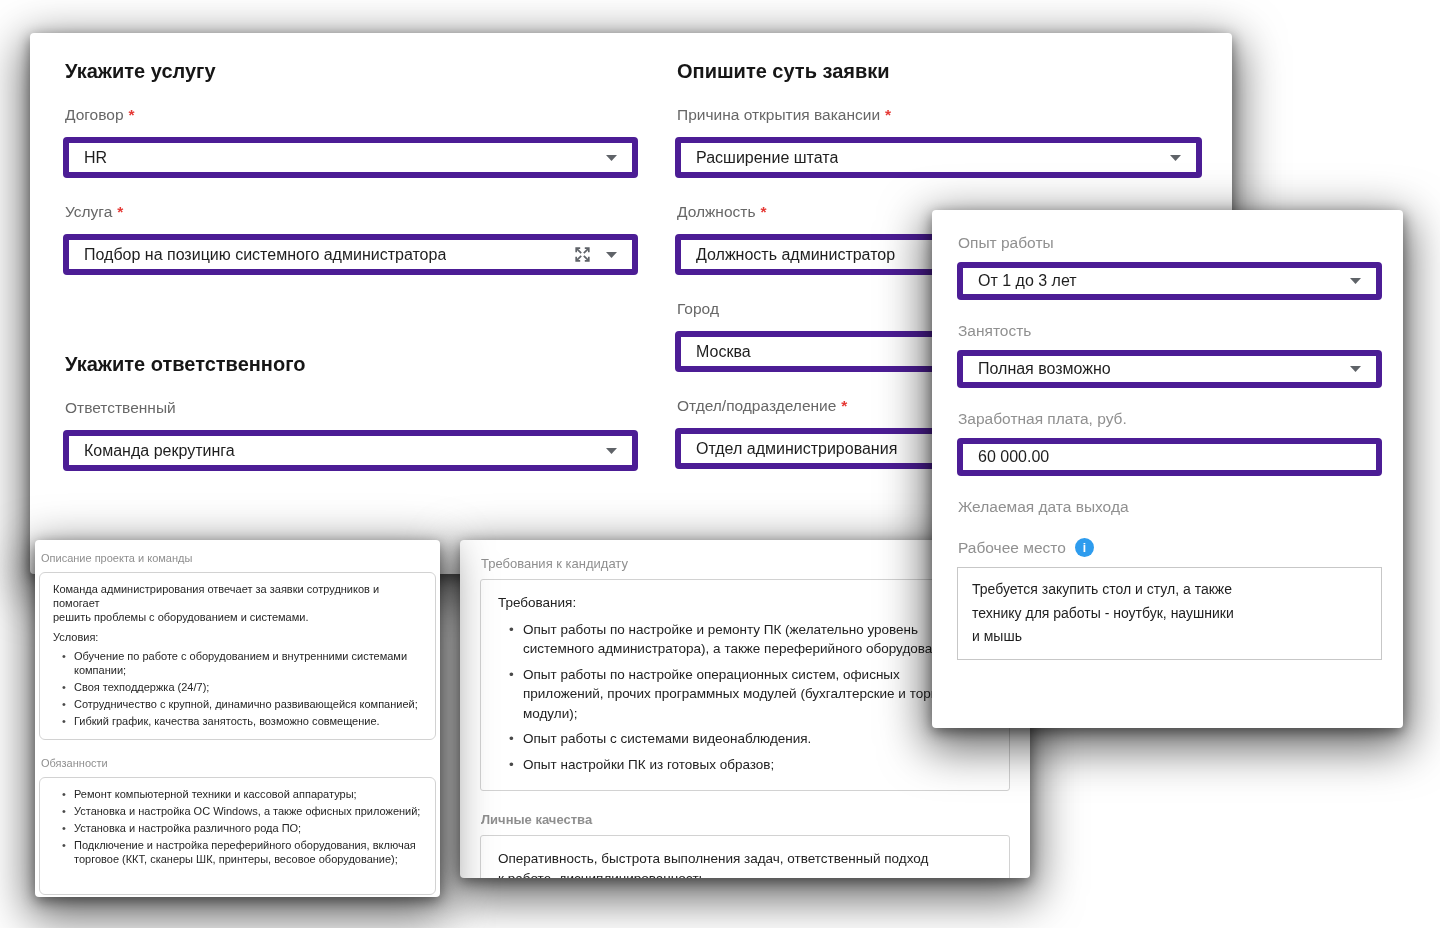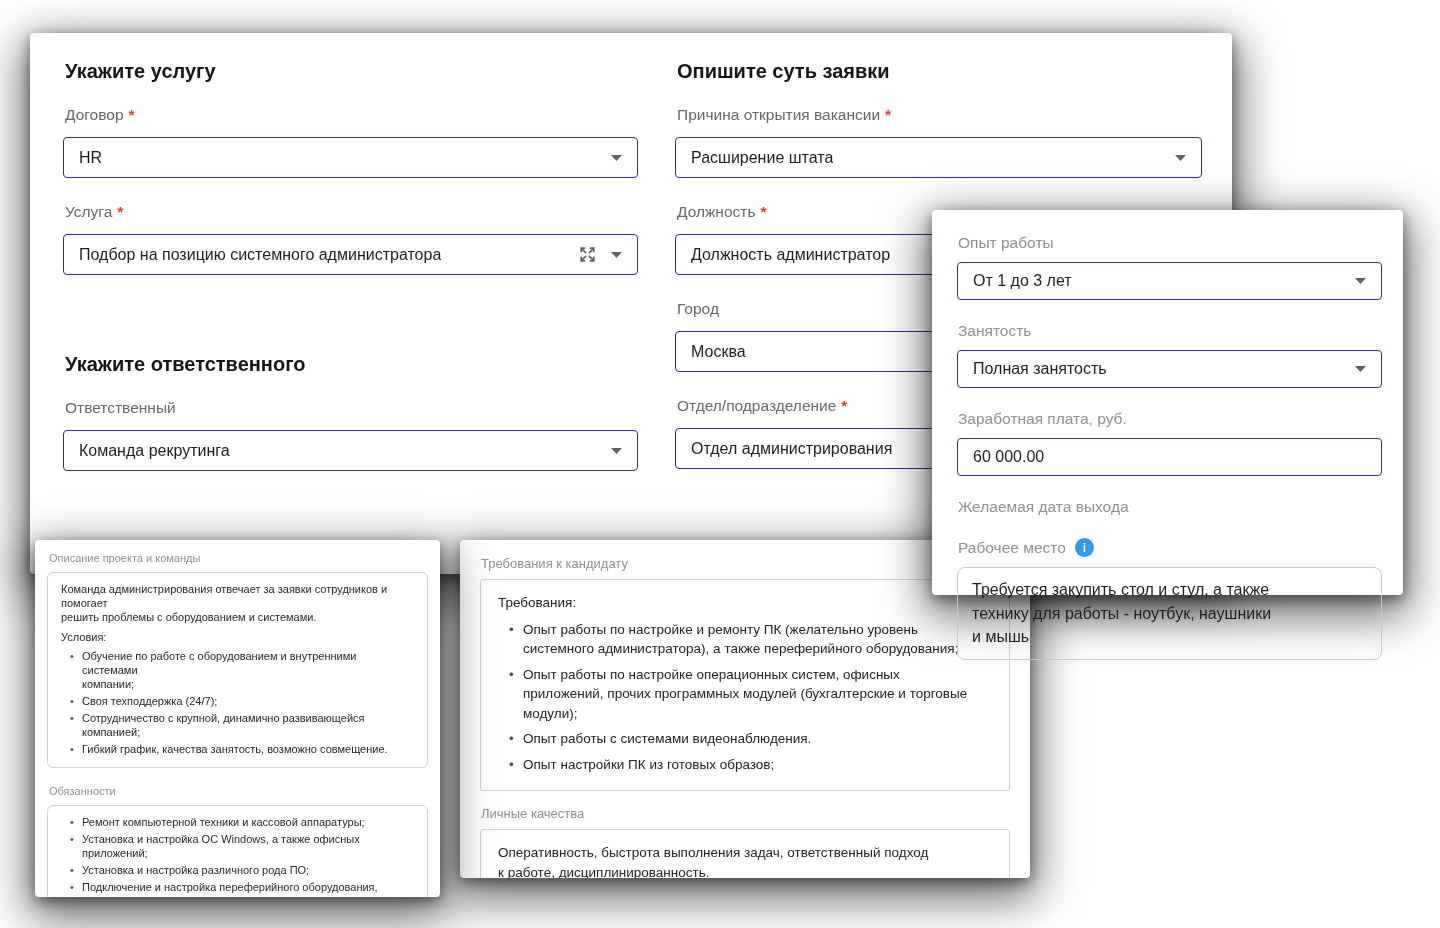--- a/index.html
+++ b/index.html
@@ -16,68 +16,68 @@
   
   #panel-main{left:30px;top:33px;width:1202px;height:541px;padding:27px 30px 0 33px;display:flex;gap:37px;z-index:2;}
   .col-left{width:575px;flex:none;}
   .col-right{flex:1;min-width:0;}
   .section-title{font-size:20px;line-height:22px;font-weight:700;color:#161616;margin:0 0 24px 2px;}
   .mt-big{margin-top:78px;}
   .field{margin-bottom:25px;}
   .flabel{font-size:15.5px;line-height:18px;color:#676767;margin:0 0 13px 2px;}
   .req{color:#e53935;margin-left:5px;font-weight:700;}
   .input{
-    box-sizing:border-box;width:100%;height:41px;border:1px solid #4c1d95;border-radius:4px;
+    box-sizing:border-box;width:100%;height:41px;border:6px solid #4c1d95;border-radius:4px;
     background:#fff;display:flex;align-items:center;padding:0 15px;font-size:16px;color:#1e1e1e;
     overflow:hidden;white-space:nowrap;
   }
   .select{justify-content:space-between;cursor:pointer;}
   .val{overflow:hidden;white-space:nowrap;}
   .in-icons{display:flex;align-items:center;gap:15px;flex:none;margin-left:10px;}
   .caret{display:flex;align-items:center;}
   
-  #panel-overlay{left:932px;top:210px;width:471px;height:385px;padding:24px 21px 0 25px;z-index:30;}
+  #panel-overlay{left:932px;top:210px;width:471px;height:518px;padding:24px 21px 0 25px;z-index:30;}
   .ov-field{margin-bottom:22px;}
   .ov-label{font-size:15.5px;line-height:18px;color:#909090;margin:0 0 10px 1px;display:flex;align-items:center;gap:9px;}
   .ov-input{height:38px;width:425px;}
   .date-row{display:flex;align-items:center;gap:14px;}
   .date-input{width:385px;}
   .icon-btn{display:flex;align-items:center;justify-content:center;cursor:pointer;flex:none;}
   .info-badge{
     width:19px;height:19px;border-radius:50%;background:#2e9cee;color:#fff;
     display:flex;align-items:center;justify-content:center;
     font-size:12px;font-weight:700;font-style:normal;cursor:pointer;
   }
   .textarea{
-    box-sizing:border-box;width:425px;height:93px;border:1px solid #c7c7c7;border-radius:8px;
-    padding:10px 14px;font-size:16px;line-height:23.5px;color:#1e1e1e;white-space:pre-line;
+    box-sizing:border-box;width:425px;height:93px;border:1px solid #c7c7c7;border-radius:0;
+    padding:10px 14px;font-size:14px;line-height:23.5px;color:#1e1e1e;white-space:pre-line;
   }
   
-  #panel-desc{left:35px;top:540px;width:405px;height:357px;padding:12px 12px;z-index:10;overflow:hidden;}
+  #panel-desc{left:35px;top:540px;width:405px;height:357px;padding:12px 4px;z-index:10;overflow:hidden;}
   #panel-req{left:460px;top:540px;width:570px;height:338px;padding:16px 20px;z-index:5;overflow:hidden;}
   .fs-label-sm{font-size:11px;line-height:13px;color:#8f8f8f;margin:0 0 7px 2px;}
   .fs-box-sm{
     border:1px solid #d2d2d2;border-radius:6px;padding:9px 12px 8px 13px;
     font-size:11px;line-height:14px;color:#262626;min-height:118px;box-sizing:border-box;
   }
   .fs-box-sm .intro{margin:0 0 6px;white-space:pre-line;}
   .fs-box-sm .subhead{margin:0 0 5px;}
   .bullet-sm{position:relative;padding-left:12px;margin:0 0 3px 9px;white-space:pre-line;}
   .bullet-sm::before{content:"•";position:absolute;left:0;top:0;color:#4a4a4a;}
   .fs-gap-sm{margin-top:17px;}
   .fs-label-md{font-size:13px;line-height:15px;color:#8f8f8f;margin:0 0 8px 1px;}
   .fs-box-md{
     border:1px solid #d2d2d2;border-radius:3px;padding:13px 16px 10px 17px;
     font-size:13.5px;line-height:19.5px;color:#222;box-sizing:border-box;
   }
   #req-box{min-height:193px;}
   .fs-box-md .intro{margin:0 0 7px;white-space:pre-line;}
   .bullet-md{position:relative;padding-left:14px;margin:0 0 6px 11px;white-space:pre-line;}
   .bullet-md::before{content:"•";position:absolute;left:0;top:0;color:#4a4a4a;}
-  .fs-gap-md{margin-top:15px;}
+  .fs-gap-md{margin-top:21px;font-weight:bold;}
   #personal-box{min-height:60px;}
 </style>
 </head>
 <body>
 
 <section class="panel" id="panel-main">
   <div class="col-left">
     <h2 class="section-title">Укажите услугу</h2>
 
     <div class="field">
@@ -188,21 +188,21 @@
           </span>
         </span>
     </div>
   </div>
 
   <div class="ov-field">
     <div class="ov-label">
         <span>Занятость</span>
       </div>
     <div class="input select ov-input">
-      <span class="val">Полная занятость</span>
+      <span class="val">Полная возможно</span>
       <span class="in-icons">
           <span class="caret">
             <svg width="11" height="6" viewBox="0 0 11 6">
               <path d="M0 0h11L5.5 6z" fill="#5f6368"></path>
             </svg>
           </span>
         </span>
     </div>
   </div>
 

